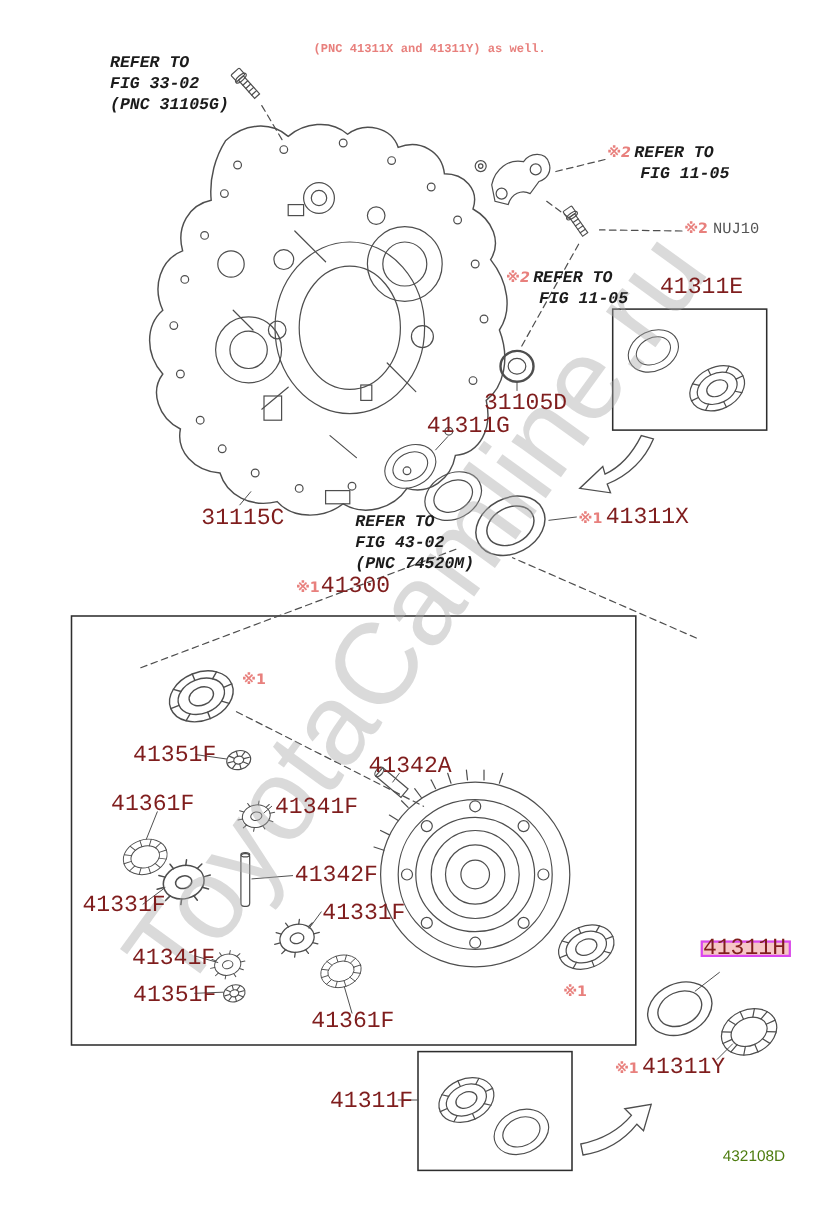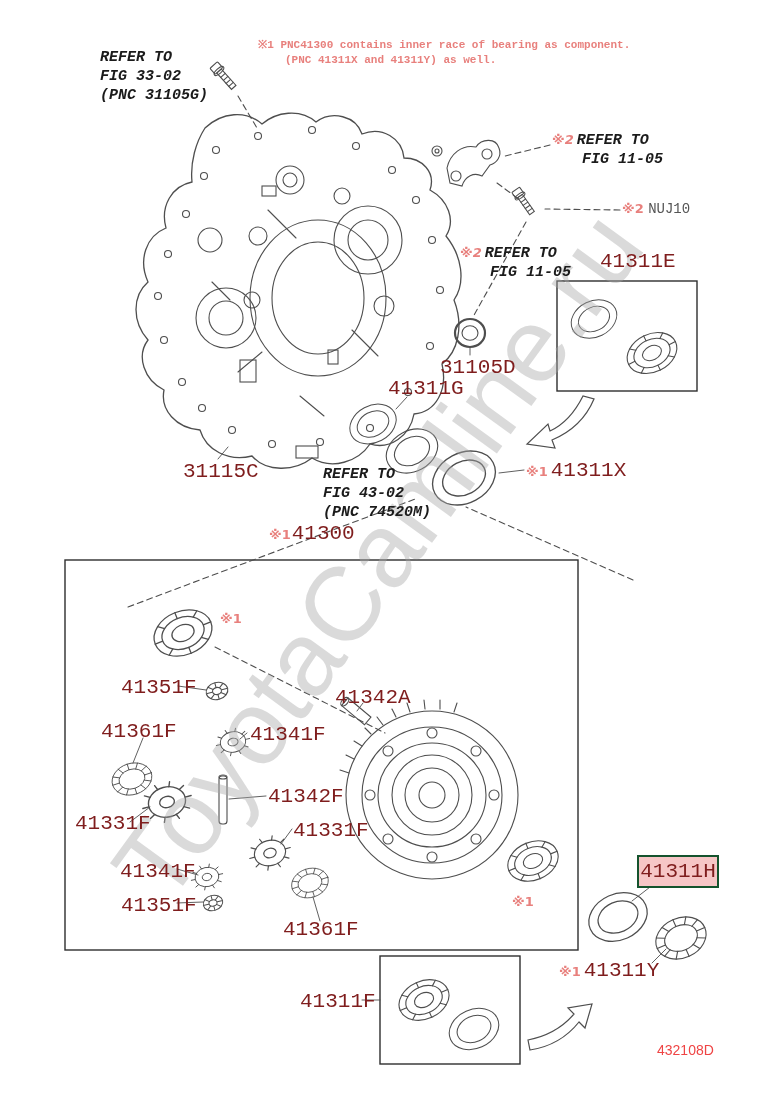--- a/index.html
+++ b/index.html
@@ -14,24 +14,24 @@
   .pn{font-family:"Liberation Mono","DejaVu Sans Mono",monospace;font-weight:normal;
       font-size:21px;color:#7f1d1d;}
   .ref{font-family:"Liberation Mono","DejaVu Sans Mono",monospace;font-weight:bold;
        font-size:15px;line-height:19px;color:#1b1b1b;font-style:italic;}
   .mk{font-family:"DejaVu Sans",sans-serif;font-weight:bold;font-size:13px;color:#e8807d;}
   .note{font-family:"Liberation Mono","DejaVu Sans Mono",monospace;font-weight:bold;
         font-size:11px;line-height:15px;color:#e8807d;}
   .gray{font-family:"Liberation Mono","DejaVu Sans Mono",monospace;font-size:14px;color:#555;}
   .row{display:flex;align-items:baseline;gap:3px;}
   .ind{padding-left:30px;}
-  .hl{position:absolute;left:637px;top:855px;width:82px;height:33px;box-sizing:border-box;
-      border:2px solid #14532d;background:#f6c6c6;z-index:10;
-      display:flex;align-items:center;justify-content:center;}
-  .footer{position:absolute;left:657px;top:1042px;font-size:14px;color:#ef4444;z-index:10;
+  .hl{position:absolute;left:637px;top:855px;width:82px;height:15px;box-sizing:border-box;
+      border:2px solid #d946ef;background:#f6c6c6;z-index:10;
+      display:flex;align-items:center;}
+  .footer{position:absolute;left:657px;top:1042px;font-size:14px;color:#4d7c0f;z-index:10;
           font-family:"Liberation Sans",sans-serif;}
 </style>
 </head>
 <body>
 
 <div class="canvas">
 
   <svg class="linework" width="760" height="1112" viewBox="0 0 760 1112">
     <defs>
       <g id="race">
@@ -274,22 +274,20 @@
         <line x1="128" y1="607" x2="418" y2="498"></line>
         <line x1="633" y1="580" x2="466" y2="507"></line>
         <line x1="215" y1="647" x2="385" y2="733"></line>
       </g>
     </g>
   </svg>
 
   <div class="watermark">ToyotaCamline.ru</div>
 
   <div class="lbl note" style="left:258px;top:38px">
-    <div><span>※1</span>
-         <span>PNC41300 contains inner race of bearing as component.</span></div>
     <div style="padding-left:27px">(PNC 41311X and 41311Y) as well.</div>
   </div>
 
   <div class="lbl ref" style="left:100px;top:48px">
     <div>REFER TO</div>
     <div>FIG 33-02</div>
     <div>(PNC 31105G)</div>
   </div>
 
   <div class="lbl ref" style="left:552px;top:130px">

